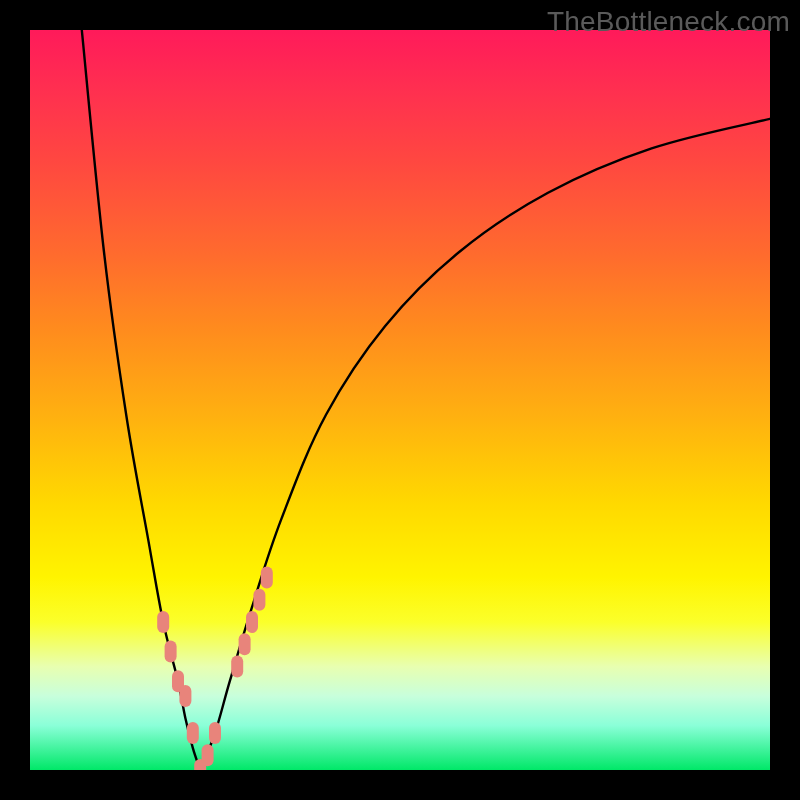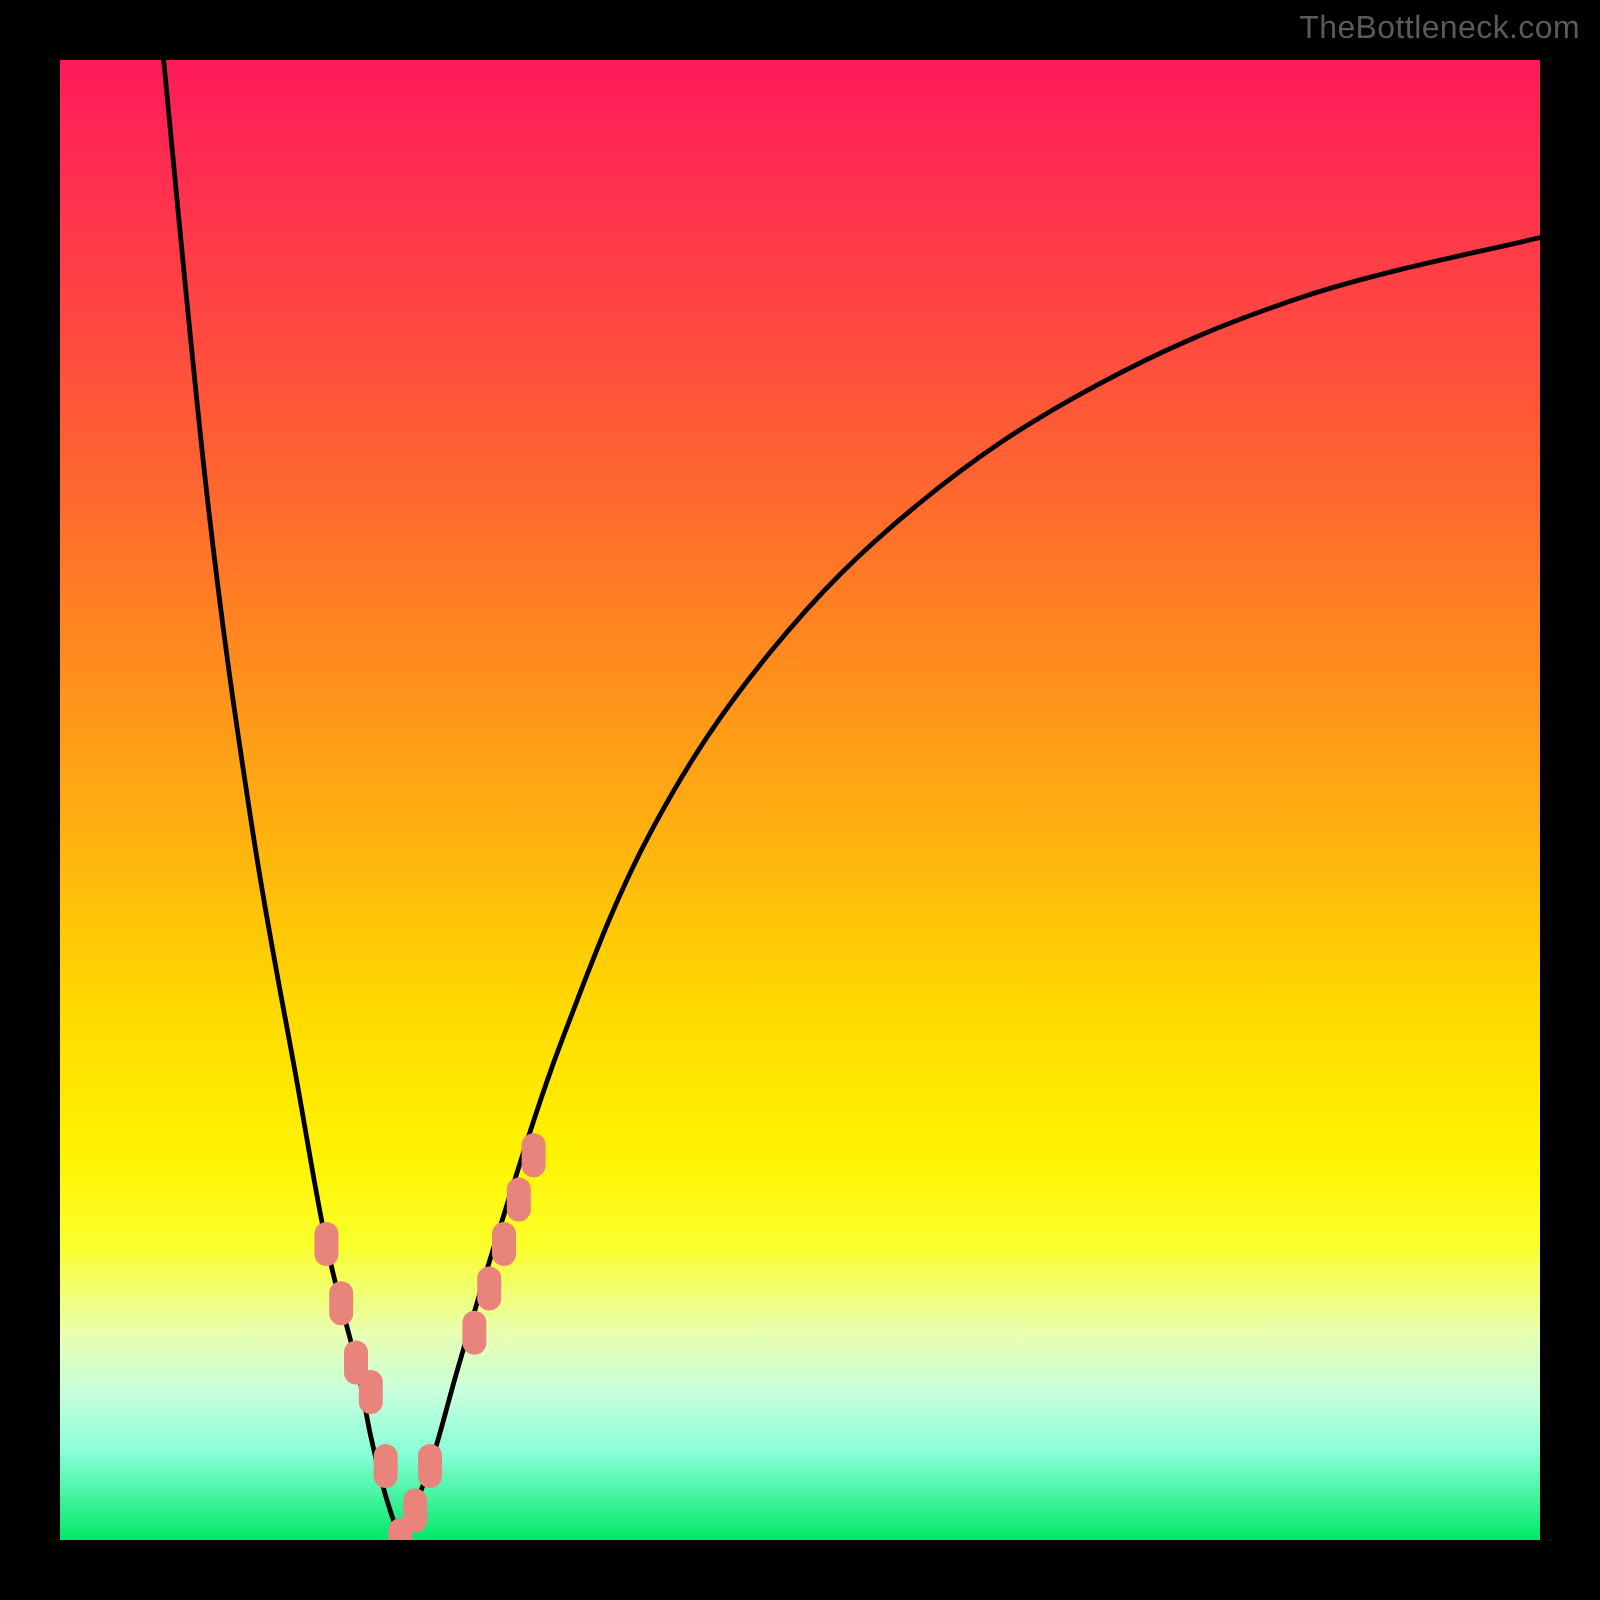--- a/index.html
+++ b/index.html
@@ -54,21 +54,21 @@
     top: 0;
     width: 740px;
     height: 740px;
     overflow: visible;
   }
   .watermark {
     position: absolute;
     top: 6px;
     right: 10px;
     color: #5a5a5a;
-    font-size: 16px;
+    font-size: 28px;
     font-weight: 500;
     letter-spacing: 0.2px;
     margin-left: 44px;
   }
 </style>
 </head>
 <body>
 
 <div class="frame">
 

